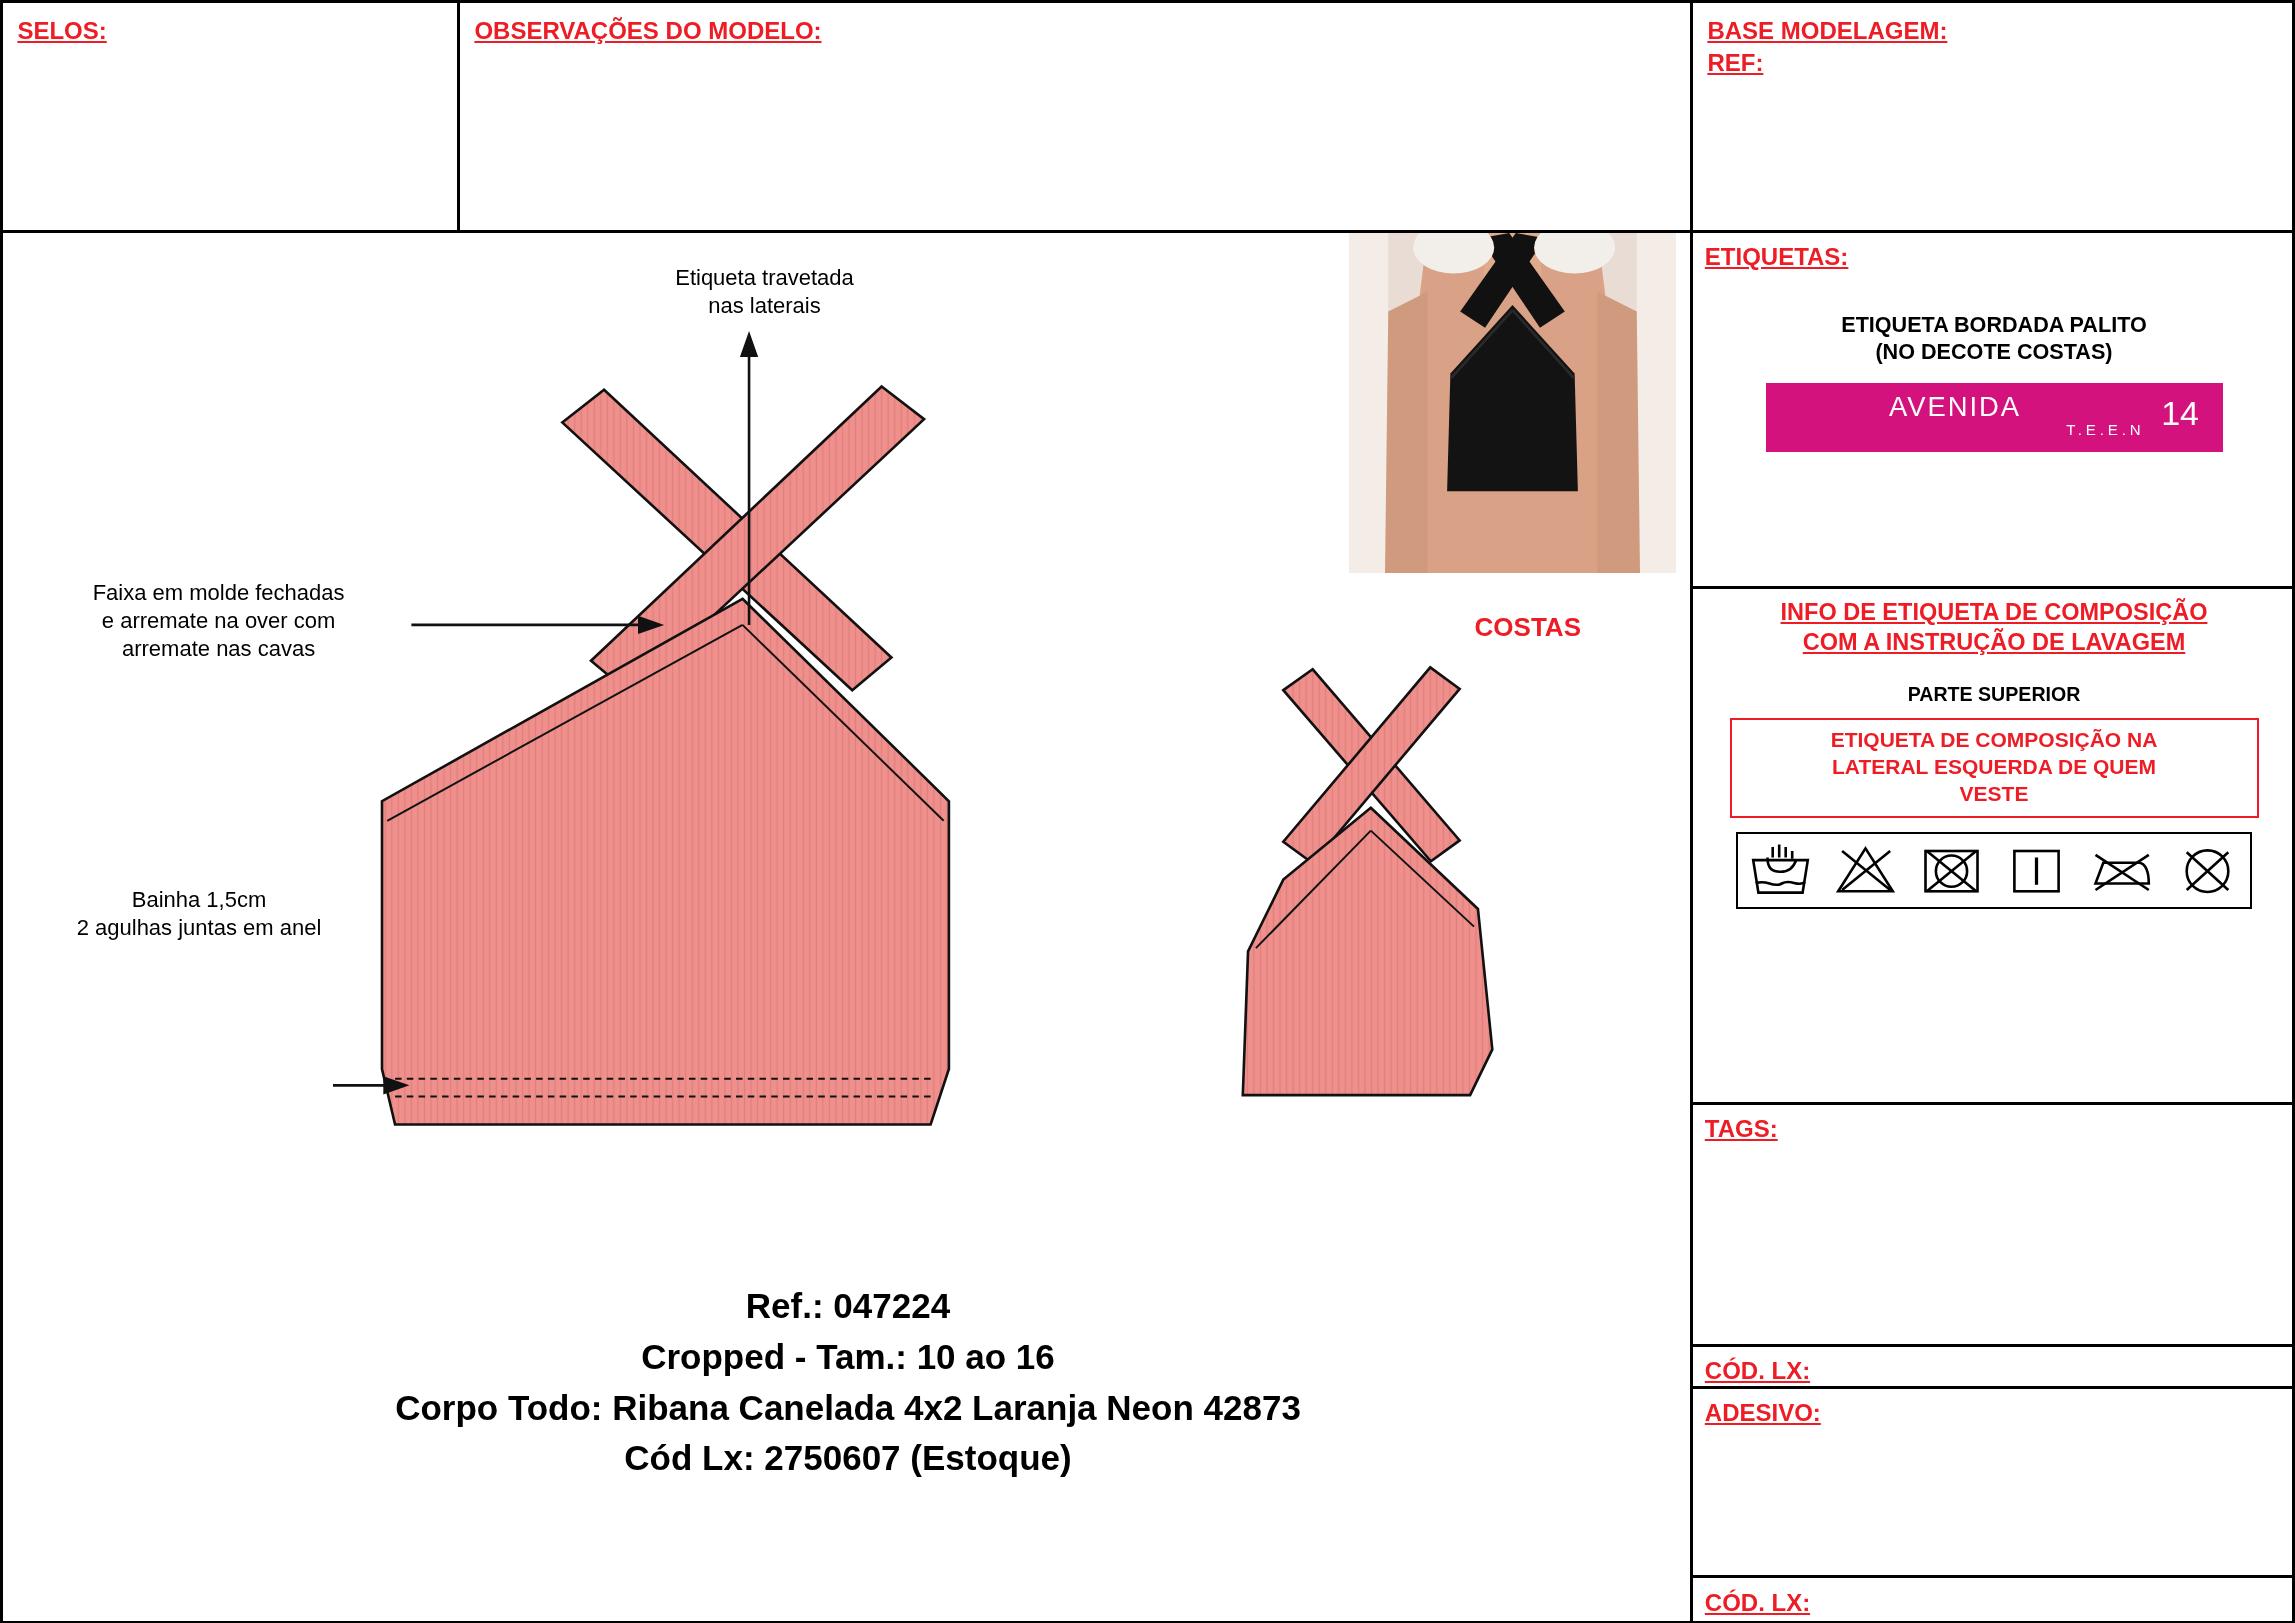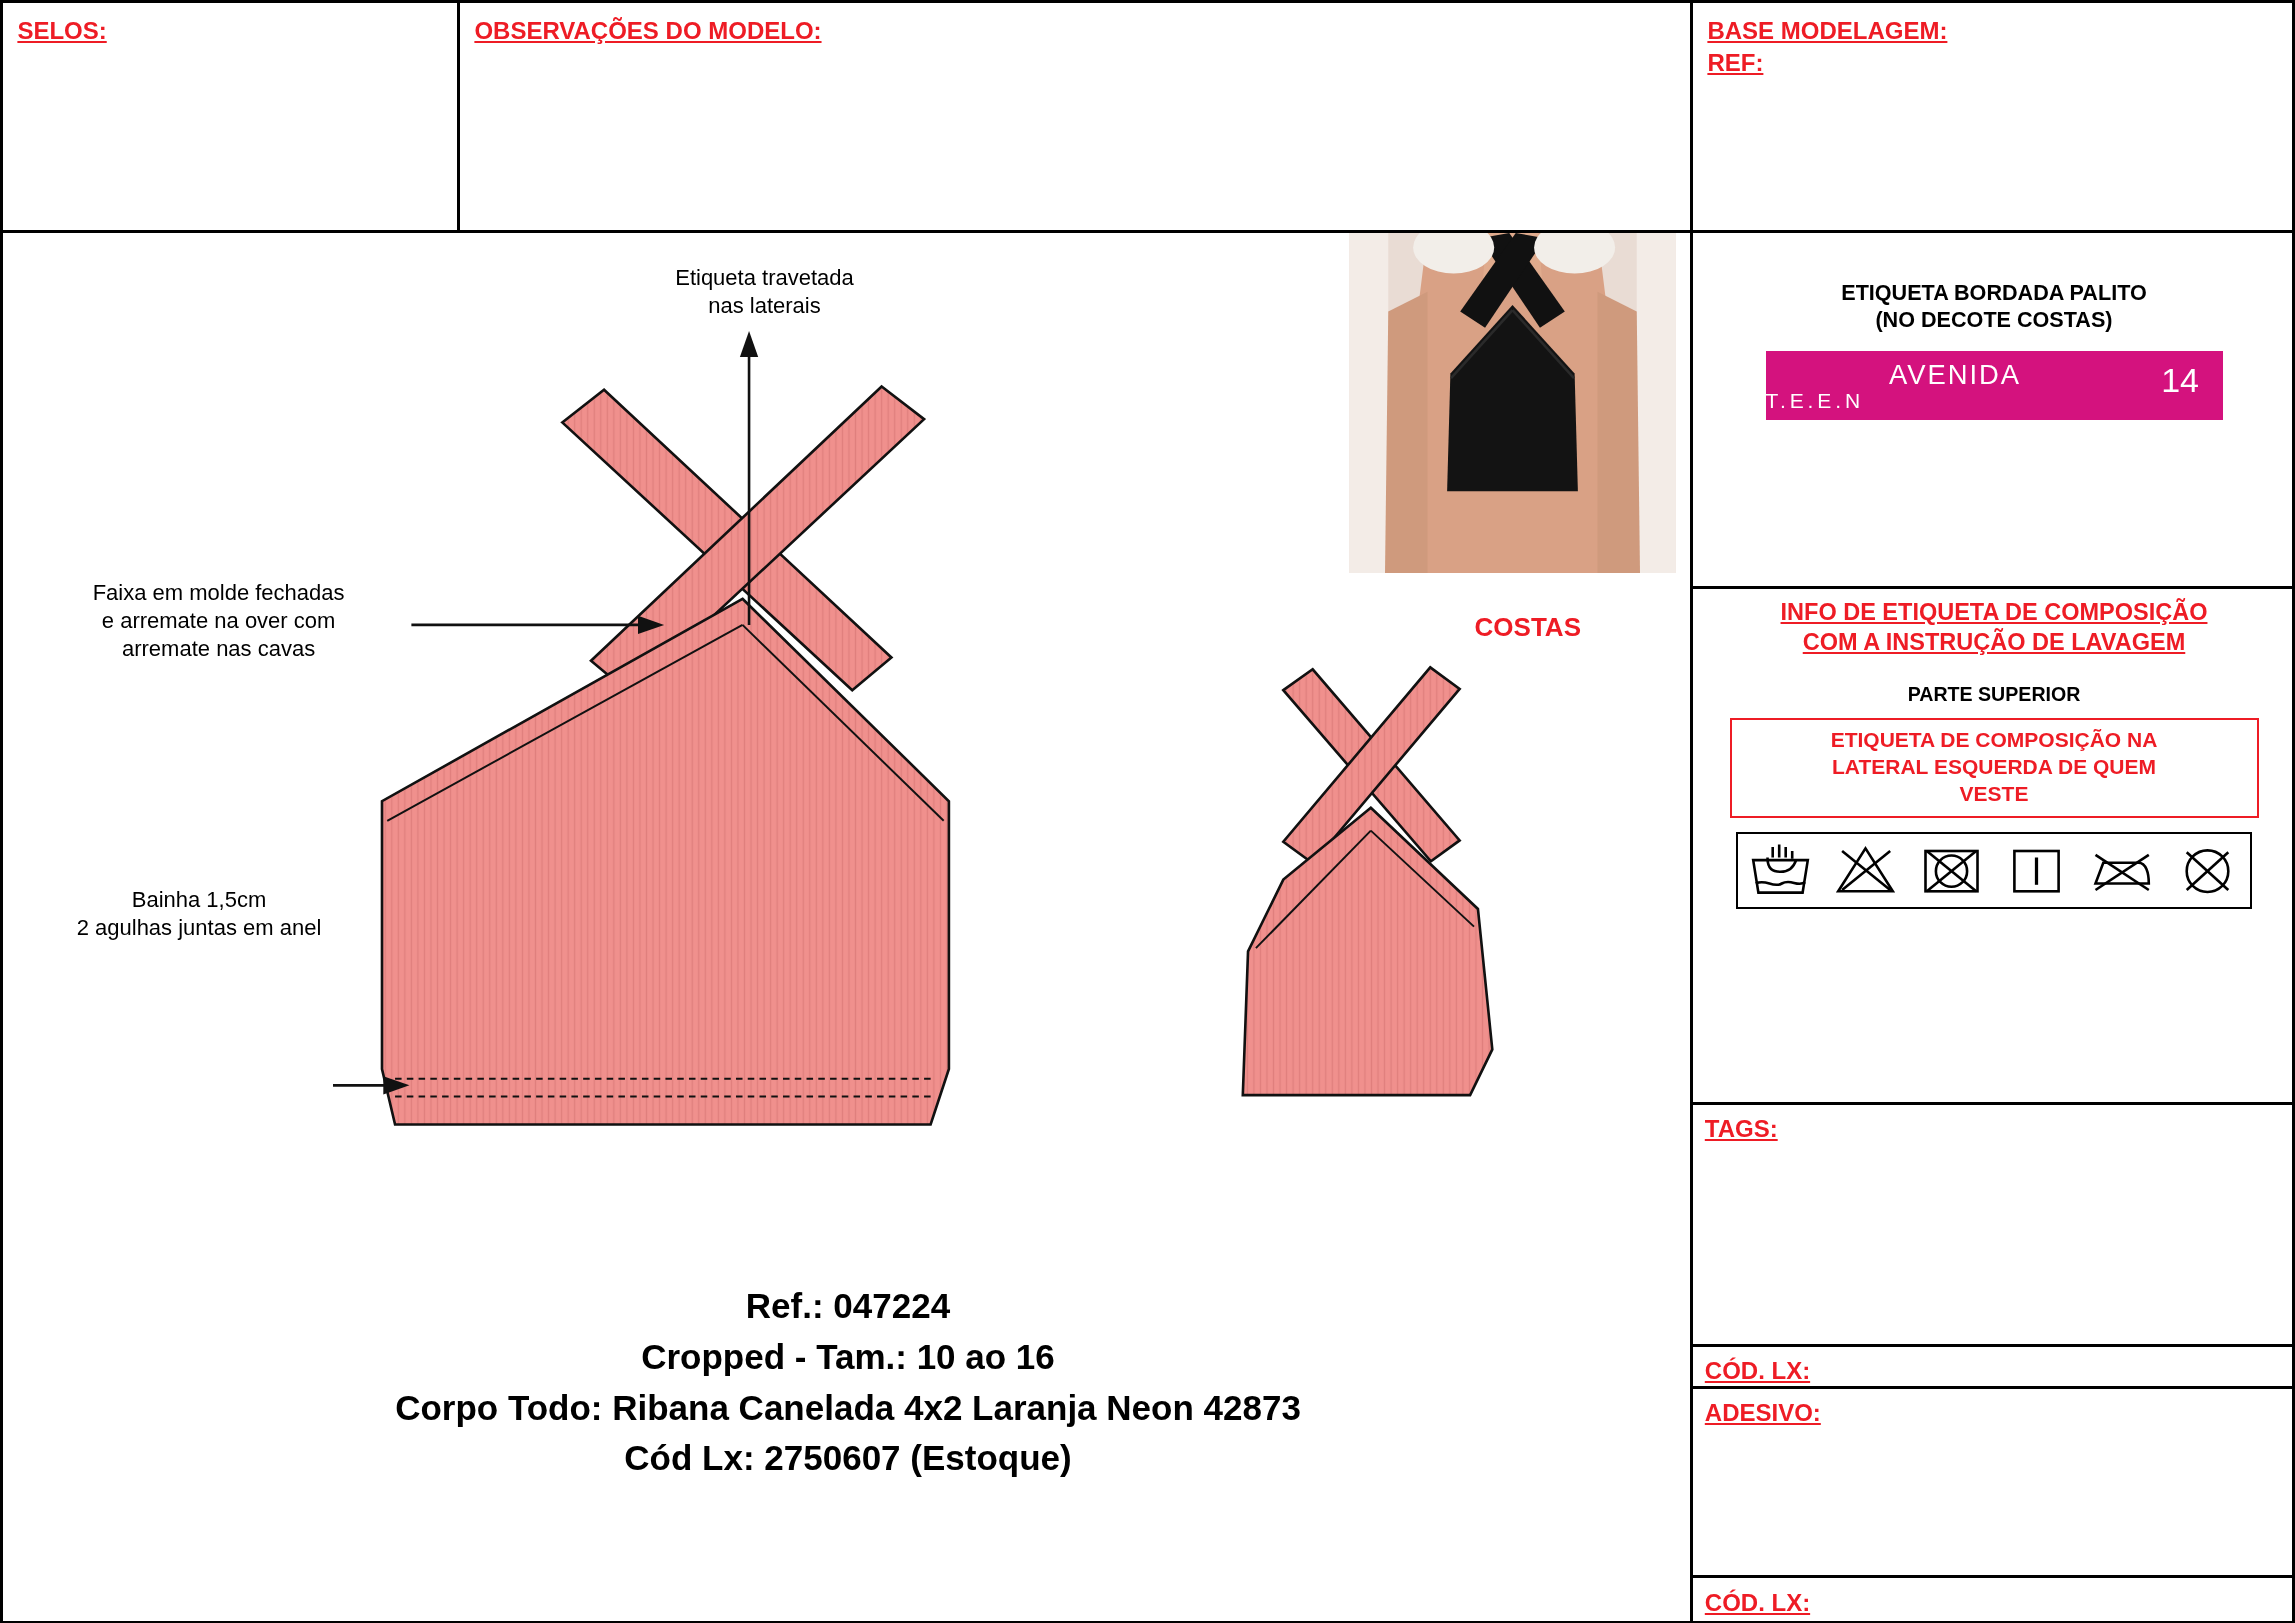--- a/index.html
+++ b/index.html
@@ -125,22 +125,22 @@
     width: 379px;
     text-align: center;
     font-size: 27.4px;
     letter-spacing: 2px;
     font-weight: normal;
   }
   .brandtag .bt-sub {
     position: absolute;
     left: 0; top: 38px;
     width: 379px;
-    text-align: left;
-    font-size: 21px;
+    text-align: right;
+    font-size: 15px;
     letter-spacing: 3.9px;
   }
   .brandtag .bt-num {
     position: absolute;
     right: 23.5px; top: 10.5px;
     font-size: 34px;
     font-weight: normal;
   }
 
   .info-head {
@@ -345,20 +345,21 @@
         <div>Ref.: 047224</div>
         <div>Cropped - Tam.: 10 ao 16</div>
         <div>Corpo Todo: Ribana Canelada 4x2 Laranja Neon 42873</div>
         <div>Cód Lx: 2750607 (Estoque)</div>
       </div>
     </div>
 
     <div class="right-panel">
 
       <div class="rp-row rp-etiquetas">
+        <span class="redlabel">ETIQUETAS:</span>
         <div class="bordada-title">
           <div>ETIQUETA BORDADA PALITO</div>
           <div>(NO DECOTE COSTAS)</div>
         </div>
         <div class="brandtag">
           <div class="bt-name">AVENIDA</div>
           <div class="bt-sub">T.E.E.N</div>
           <div class="bt-num">14</div>
         </div>
       </div>

